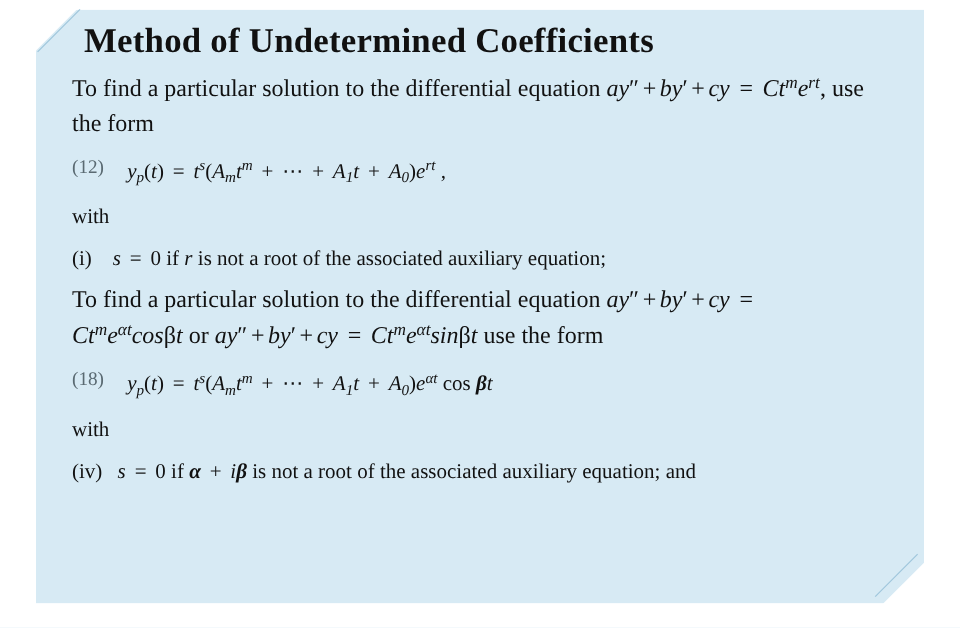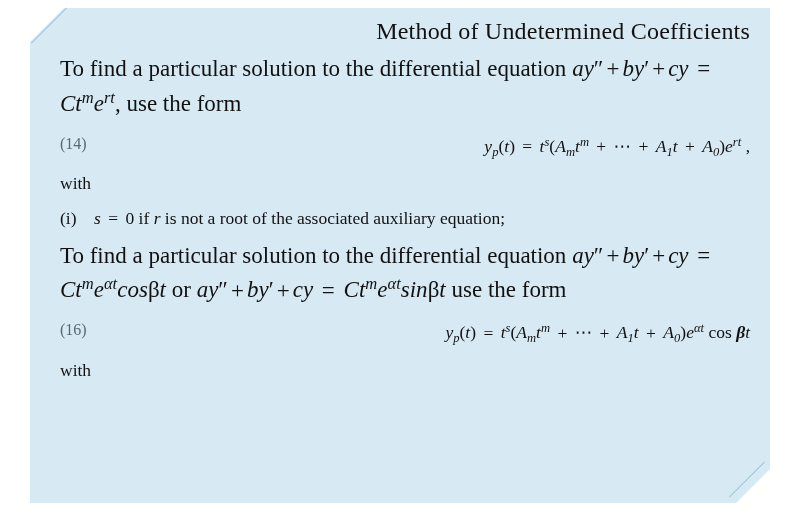--- a/index.html
+++ b/index.html
@@ -49,49 +49,47 @@
     transform: rotate(-45deg);
   }
   .content {
     position: absolute;
     left: 60px;
     top: 18px;
     width: 690px;
     color: #111111;
   }
   .title {
-    font-size: 24px;
-    font-weight: normal;
+    font-size: 29px;
+    font-weight: bold;
     letter-spacing: 0.2px;
     margin: 0 0 6px 10px;
     color: #111;
-    text-align: right;
   }
   .para {
-    font-size: 23px;
+    font-size: 20px;
     line-height: 1.42;
     margin: 8px 0 0 0;
     max-width: 660px;
   }
   .eqn-row {
     display: flex;
     align-items: flex-start;
     margin: 12px 0 0 0;
     font-size: 17.5px;
   }
   .eqn-num {
     width: 46px;
     flex: 0 0 46px;
     color: #5a6a72;
     font-size: 16px;
     padding-top: 2px;
   }
   .eqn-body {
     flex: 1 1 auto;
-    text-align: right;
   }
   .eqn-line {
     font-size: 17.5px;
     line-height: 1.5;
     white-space: nowrap;
   }
   .eqn-line.indent {
     padding-left: 36px;
   }
   .with {
@@ -140,21 +138,21 @@
 
   <div class="content">
 
     <h1 class="title">Method of Undetermined Coefficients</h1>
 
     <p class="para">
       To find a particular solution to the differential equation <i>ay</i>″<span class="op">+</span><i>by</i>′<span class="op">+</span><i>cy</i> <span class="op">=</span> <i>Ct</i><span class="sup">m</span><i>e</i><span class="sup">rt</span>, use the form
     </p>
 
     <div class="eqn-row">
-      <div class="eqn-num">(14)</div>
+      <div class="eqn-num">(12)</div>
       <div class="eqn-body">
         <div class="eqn-line">
           <i>y</i><span class="sub">p</span>(<i>t</i>) <span class="op">=</span> <i>t</i><span class="sup">s</span>(<i>A</i><span class="sub">m</span><i>t</i><span class="sup">m</span> <span class="op">+</span> ⋯ <span class="op">+</span> <i>A</i><span class="sub">1</span><i>t</i> <span class="op">+</span> <i>A</i><span class="sub">0</span>)<i>e</i><span class="sup">rt</span> ,
         </div>
       </div>
     </div>
 
     <p class="with">with</p>
 
     <div class="list">
@@ -162,27 +160,30 @@
         <span class="marker">(i)</span><i>s</i> <span class="op">=</span> 0 if <i>r</i> is not a root of the associated auxiliary equation;
       </div>
     </div>
 
     <p class="para">
       To find a particular solution to the differential equation <i>ay</i>″<span class="op">+</span><i>by</i>′<span class="op">+</span><i>cy</i> <span class="op">=</span>
       <i>Ct</i><span class="sup">m</span><i>e</i><span class="sup">αt</span><span class="it">cos</span>β<i>t</i> or <i>ay</i>″<span class="op">+</span><i>by</i>′<span class="op">+</span><i>cy</i> <span class="op">=</span> <i>Ct</i><span class="sup">m</span><i>e</i><span class="sup">αt</span><span class="it">sin</span>β<i>t</i> use the form
     </p>
 
     <div class="eqn-row">
-      <div class="eqn-num">(16)</div>
+      <div class="eqn-num">(18)</div>
       <div class="eqn-body">
         <div class="eqn-line">
           <i>y</i><span class="sub">p</span>(<i>t</i>) <span class="op">=</span> <i>t</i><span class="sup">s</span>(<i>A</i><span class="sub">m</span><i>t</i><span class="sup">m</span> <span class="op">+</span> ⋯ <span class="op">+</span> <i>A</i><span class="sub">1</span><i>t</i> <span class="op">+</span> <i>A</i><span class="sub">0</span>)<i>e</i><span class="sup">αt</span> cos <b><i>β</i></b><i>t</i>
         </div>
       </div>
     </div>
 
     <p class="with">with</p>
 
     <div class="list">
+      <div class="list-item wide">
+        <span class="marker">(iv)</span><i>s</i> <span class="op">=</span> 0 if <b><i>α</i></b> <span class="op">+</span> <i>i</i><b><i>β</i></b> is not a root of the associated auxiliary equation; and
+      </div>
     </div>
 
   </div>
 </div>
 
 </body></html>

